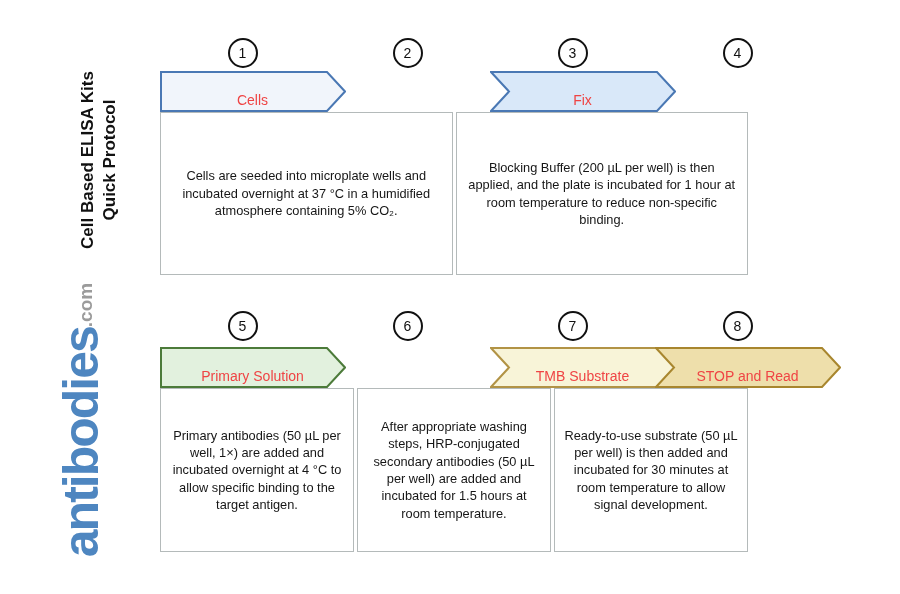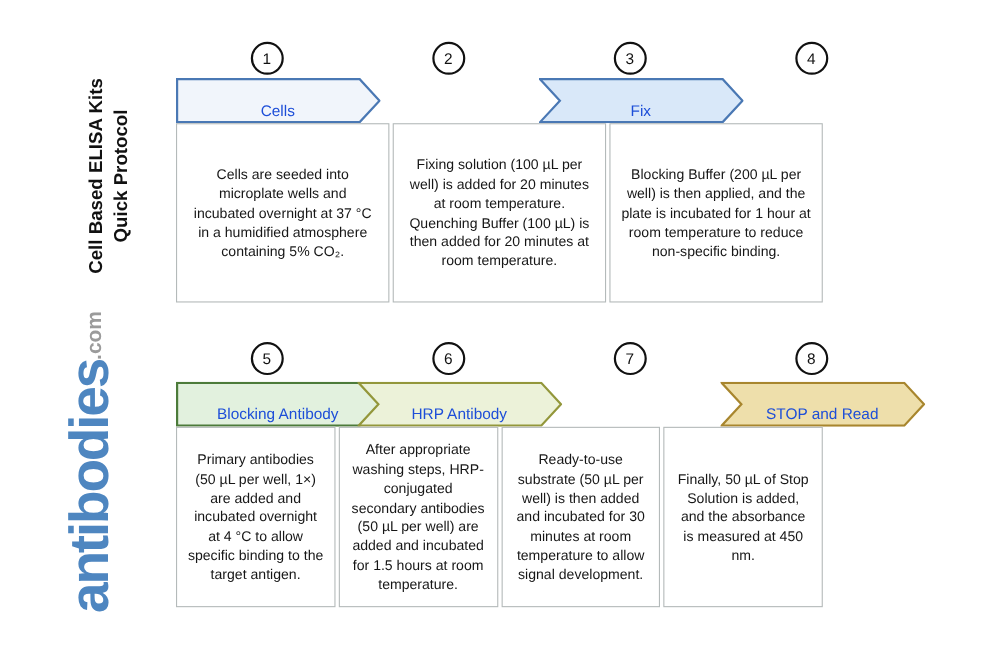--- a/index.html
+++ b/index.html
@@ -36,21 +36,21 @@
 
   .arrow-row{position:absolute;left:160px;width:690px;height:41px;}
   .r1a{top:71px;} .r2a{top:347px;}
   .arrow{position:absolute;top:0;width:186px;height:41px;}
   .a0{left:0;} .a1{left:165px;} .a2{left:330px;} .a3{left:495px;}
   .arrow svg{position:absolute;left:0;top:0;display:block;}
   .alabel{
     position:absolute;left:0;top:0;width:186px;height:57px;box-sizing:border-box;
     padding-left:17px;padding-right:18px;
     display:flex;align-items:center;justify-content:center;
-    font-size:14px;color:#1d4ed8;
+    font-size:14px;color:#ef4444;
   }
   .box-row{position:absolute;left:160px;width:588px;display:flex;gap:3px;}
   .r1b{top:112px;height:163px;} .r2b{top:388px;height:164px;}
   .dbox{
     flex:1;background:#fff;border:1.5px solid #b4baba;box-sizing:border-box;
     display:flex;align-items:center;justify-content:center;
     padding:8px 9px;
   }
   .dtext{
     font-size:12.8px;line-height:1.36;text-align:center;color:#161616;
@@ -96,23 +96,20 @@
       </svg>
       <div class="alabel">Fix</div>
     </div>
   </div>
 
   <div class="box-row r1b">
     <div class="dbox">
         <div class="dtext">Cells are seeded into microplate wells and incubated overnight at 37 °C in a humidified atmosphere containing 5% CO₂.</div>
       </div>
     <div class="dbox">
-        <div class="dtext">Fixing solution (100 µL per well) is added for 20 minutes at room temperature. Quenching Buffer (100 µL) is then added for 20 minutes at room temperature.</div>
-      </div>
-    <div class="dbox">
         <div class="dtext">Blocking Buffer (200 µL per well) is then applied, and the plate is incubated for 1 hour at room temperature to reduce non-specific binding.</div>
       </div>
   </div>
 
   <div class="circle-row r2c">
     <div class="ccell">
         <div class="circle">5</div>
       </div>
     <div class="ccell">
         <div class="circle">6</div>
@@ -123,44 +120,41 @@
     <div class="ccell">
         <div class="circle">8</div>
       </div>
   </div>
 
   <div class="arrow-row r2a">
     <div class="arrow a0">
       <svg width="186" height="41" viewBox="0 0 186 41">
         <polygon points="1,1 167,1 185,20.5 167,40 1,40" stroke-width="2" fill="#e2f1de" stroke="#4c7b3a"></polygon>
       </svg>
-      <div class="alabel">Blocking Antibody</div>
+      <div class="alabel">Primary Solution</div>
     </div>
-    <div class="arrow a1">
+    <div class="arrow a2">
       <svg width="186" height="41" viewBox="0 0 186 41">
-        <polygon points="1,1 167,1 185,20.5 167,40 1,40 19,20.5" stroke-width="2" fill="#ecf2d9" stroke="#93973b"></polygon>
+        <polygon points="1,1 167,1 185,20.5 167,40 1,40 19,20.5" stroke-width="2" fill="#f8f4d8" stroke="#b29345"></polygon>
       </svg>
-      <div class="alabel">HRP Antibody</div>
+      <div class="alabel">TMB Substrate</div>
     </div>
     <div class="arrow a3">
       <svg width="186" height="41" viewBox="0 0 186 41">
         <polygon points="1,1 167,1 185,20.5 167,40 1,40 19,20.5" stroke-width="2" fill="#eedfab" stroke="#a8862e"></polygon>
       </svg>
       <div class="alabel">STOP and Read</div>
     </div>
   </div>
 
   <div class="box-row r2b">
     <div class="dbox">
         <div class="dtext">Primary antibodies (50 µL per well, 1×) are added and incubated overnight at 4 °C to allow specific binding to the target antigen.</div>
       </div>
     <div class="dbox">
         <div class="dtext">After appropriate washing steps, HRP-conjugated secondary antibodies (50 µL per well) are added and incubated for 1.5 hours at room temperature.</div>
       </div>
     <div class="dbox">
         <div class="dtext">Ready-to-use substrate (50 µL per well) is then added and incubated for 30 minutes at room temperature to allow signal development.</div>
       </div>
-    <div class="dbox">
-        <div class="dtext">Finally, 50 µL of Stop Solution is added, and the absorbance is measured at 450 nm.</div>
-      </div>
   </div>
 
 </div>
 
 </body></html>

